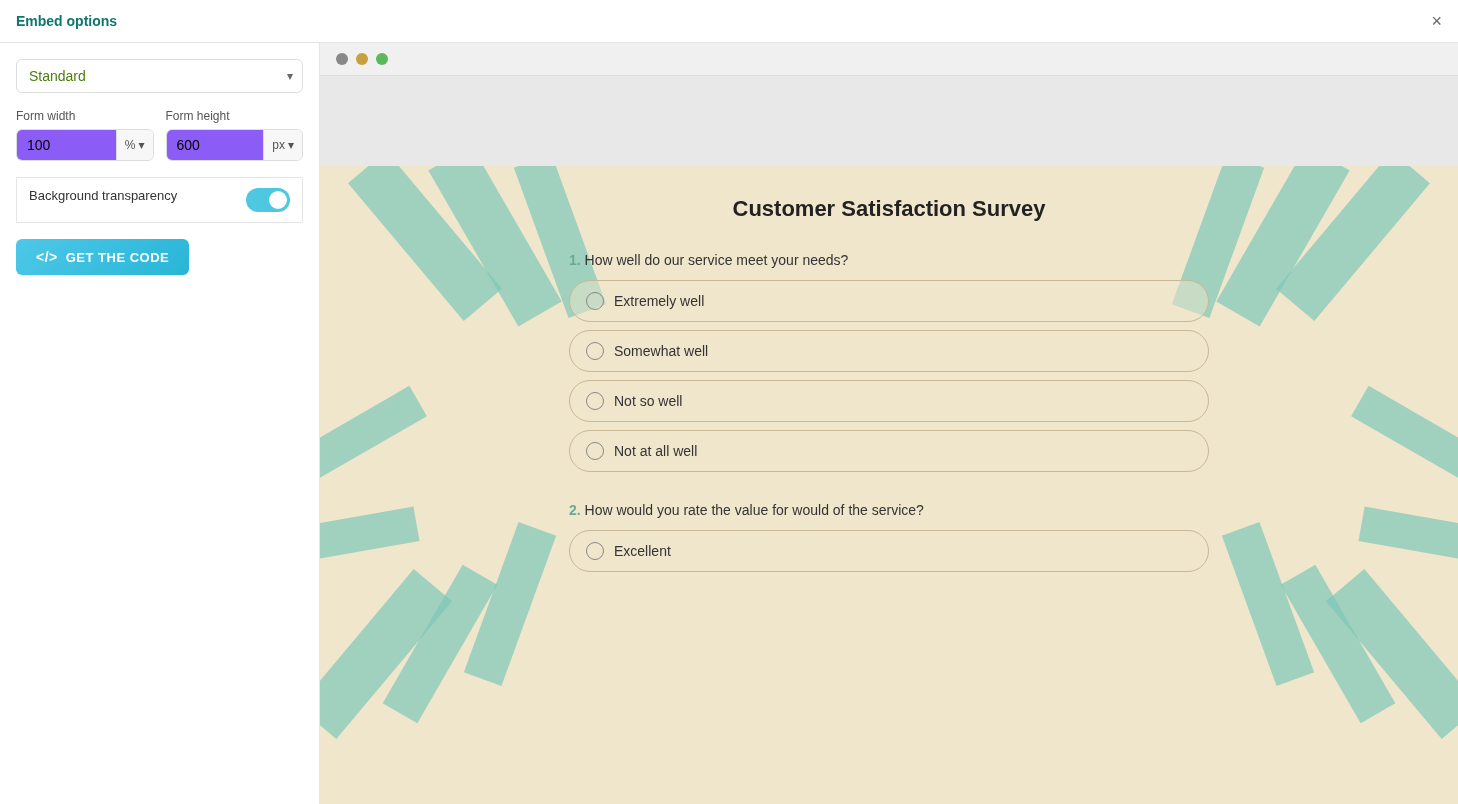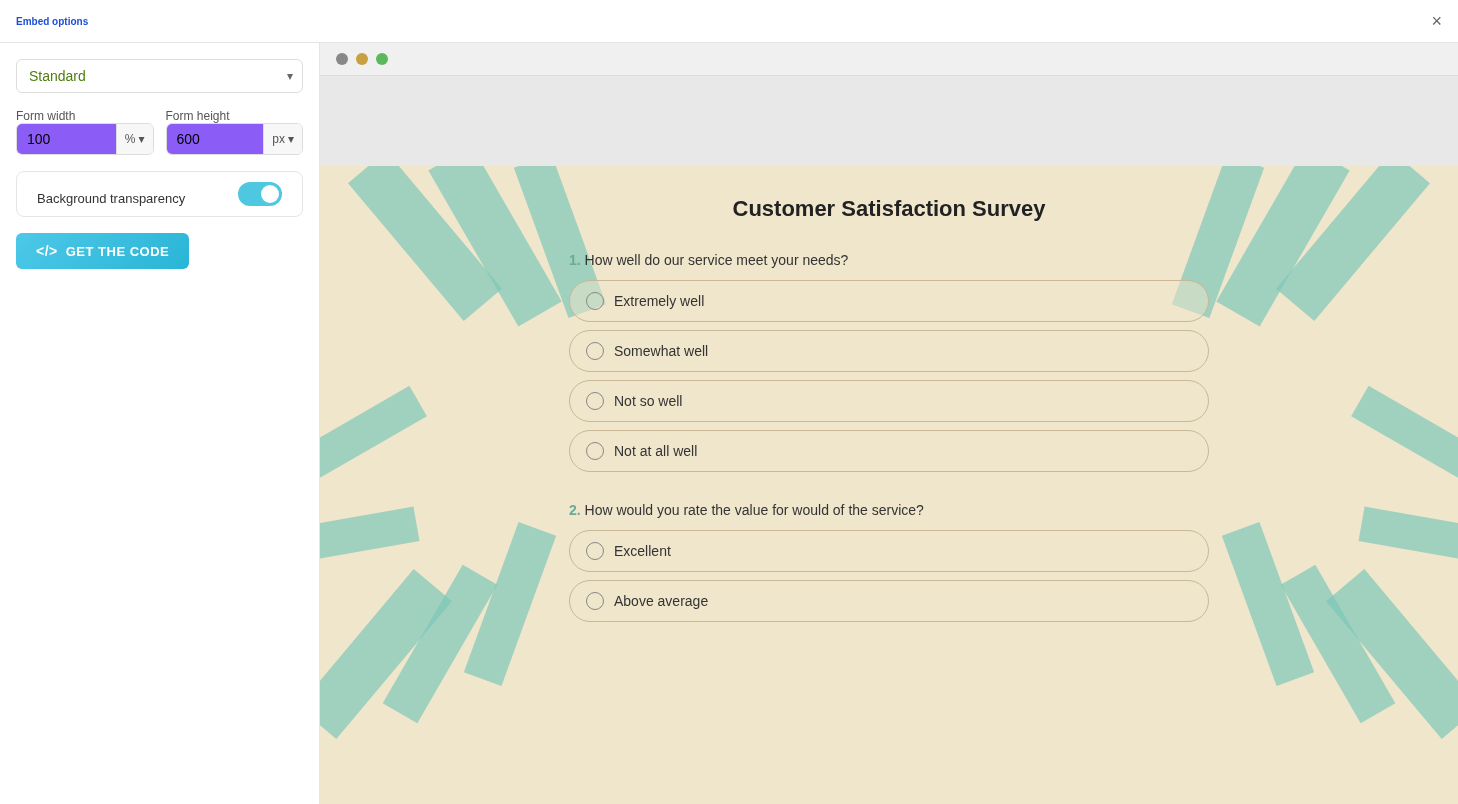--- a/index.html
+++ b/index.html
@@ -15,23 +15,23 @@
 
     
     .header {
       display: flex;
       align-items: center;
       justify-content: space-between;
       padding: 12px 16px;
       border-bottom: 1px solid #e5e5e5;
     }
     .header-title {
-      font-size: 10px;
+      font-size: 14px;
       font-weight: 600;
-      color: #1d4ed8;
+      color: #0f766e;
     }
     .close-btn {
       background: none;
       border: none;
       cursor: pointer;
       font-size: 18px;
       color: #666;
       line-height: 1;
     }
 
@@ -79,20 +79,21 @@
     }
 
     
     .dimensions-row {
       display: flex;
       gap: 12px;
     }
     .dimension-group {
       display: flex;
       flex-direction: column;
+      gap: 6px;
       flex: 1;
     }
     .dimension-label {
       font-size: 12px;
       color: #555;
       font-weight: 500;
     }
     .dimension-input-row {
       display: flex;
       border: 1px solid #ddd;
@@ -116,25 +117,25 @@
       cursor: pointer;
       font-size: 12px;
       color: #555;
       gap: 3px;
       white-space: nowrap;
     }
 
     
     .toggle-row {
       display: flex;
-      align-items: flex-end;
+      align-items: flex-start;
       justify-content: space-between;
-      padding: 10px 20px;
+      padding: 10px 12px;
       border: 1px solid #e5e5e5;
-      border-radius: 8px;
+      border-radius: 1px;
     }
     .toggle-label {
       font-size: 13px;
       color: #333;
     }
     .toggle-switch {
       position: relative;
       width: 44px;
       height: 24px;
     }
@@ -421,23 +422,19 @@
 
           <div class="question-block">
             <p class="question-text">
               <span class="question-number">2.</span>
               <span>How would you rate the value for would of the service?</span>
             </p>
             <div class="radio-option">
               <div class="radio-circle"></div>
               <span class="option-text">Excellent</span>
             </div>
-            <div class="radio-option">
-              <div class="radio-circle"></div>
-              <span class="option-text">Above average</span>
-            </div>
           </div>
         </div>
       </div>
     </div>
 
   </div>
 </div>
 
 </body></html>

